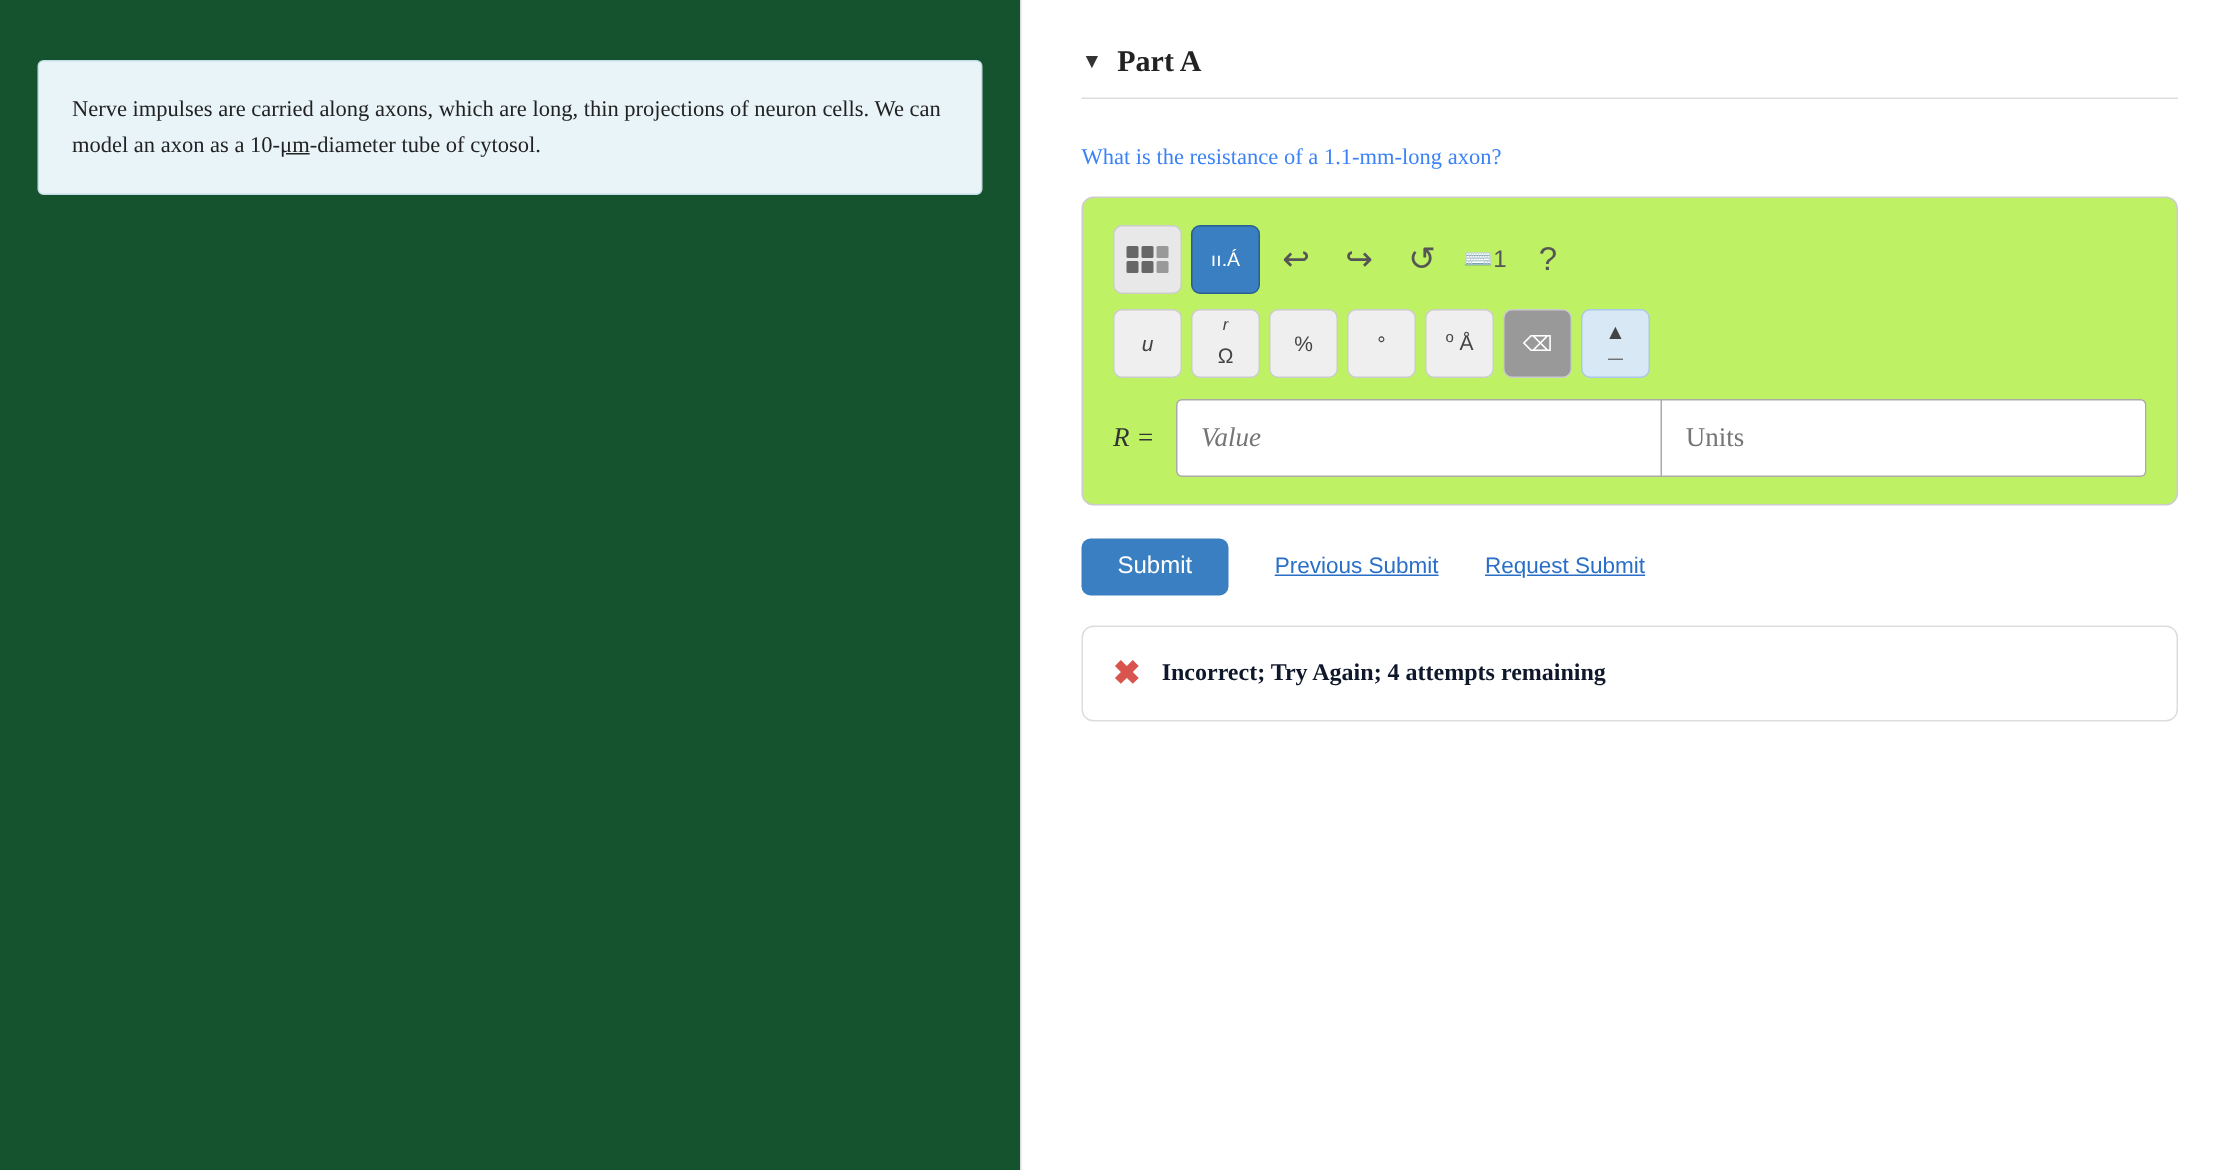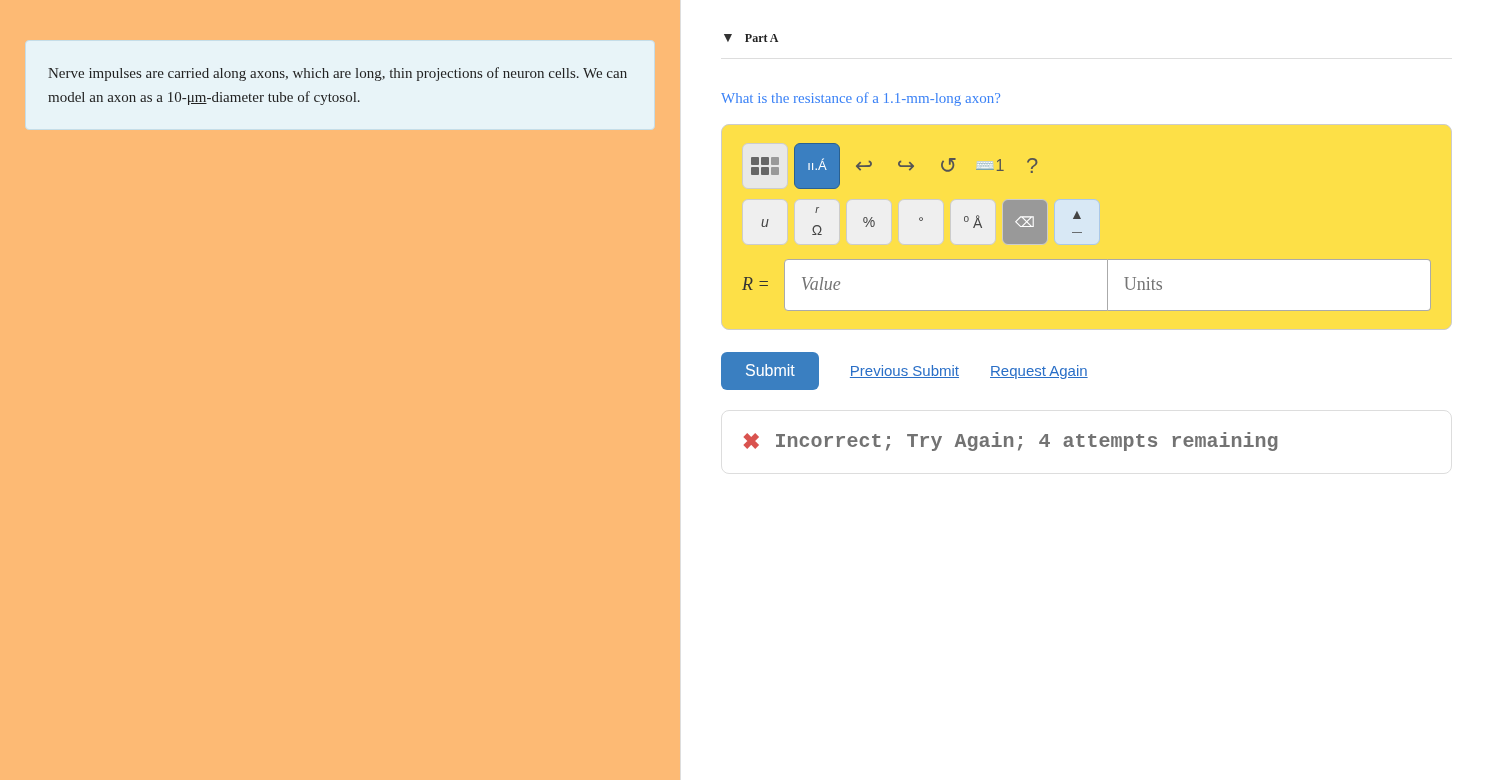--- a/index.html
+++ b/index.html
@@ -9,21 +9,21 @@
       display: flex;
       width: 1492px;
       min-height: 780px;
       overflow: hidden;
     }
 
     
     .left-panel {
       width: 680px;
       min-height: 780px;
-      background: #fdba74;
+      background: #14532d;
       padding: 40px 18px;
       display: flex;
       align-items: flex-start;
       justify-content: center;
     }
 
     .problem-box {
       background: #e8f4f8;
       border: 1px solid #c5dde8;
       border-radius: 4px;
@@ -55,21 +55,21 @@
       padding-bottom: 12px;
       border-bottom: 1px solid #ddd;
     }
 
     .part-arrow {
       font-size: 14px;
       color: #333;
     }
 
     .part-title {
-      font-size: 12px;
+      font-size: 20px;
       font-weight: bold;
       color: #222;
     }
 
     .question-text {
       font-size: 15px;
       color: #3b82f6;
       margin-bottom: 14px;
       line-height: 1.5;
     }
@@ -80,21 +80,21 @@
       color: #333;
       margin-bottom: 20px;
     }
 
     
     .answer-container {
       border: 1px solid #ccc;
       border-radius: 8px;
       padding: 18px 20px;
       margin-bottom: 22px;
-      background: #fde047;
+      background: #bef264;
     }
 
     
     .toolbar-row {
       display: flex;
       align-items: center;
       gap: 6px;
       margin-bottom: 10px;
     }
 
@@ -255,24 +255,24 @@
       background: #fff;
     }
 
     .error-icon {
       color: #d9534f;
       font-size: 22px;
       font-weight: bold;
     }
 
     .error-text {
-      font-size: 20px;
+      font-size: 16px;
       font-weight: bold;
-      color: #737373;
-      font-family: Liberation Mono, monospace;
+      color: #0f172a;
+      font-family: Liberation Serif, serif;
     }
 
     
     .keyboard-icon {
       font-size: 16px;
       color: #555;
     }
   </style>
 </head>
 <body>
@@ -377,21 +377,21 @@
       <span class="r-label">R =</span>
       <input class="value-input" type="text" placeholder="Value" style="">
       <input class="units-input" type="text" placeholder="Units" style="">
     </div>
 
   </div>
 
   <div class="action-row">
     <button class="submit-btn">Submit</button>
     <button class="link-btn">Previous Submit</button>
-    <button class="link-btn">Request Again</button>
+    <button class="link-btn">Request Submit</button>
   </div>
 
   <div class="error-box">
     <span class="error-icon">✖</span>
     <span class="error-text">Incorrect; Try Again; 4 attempts remaining</span>
   </div>
 
 </div>
 
 </body></html>

